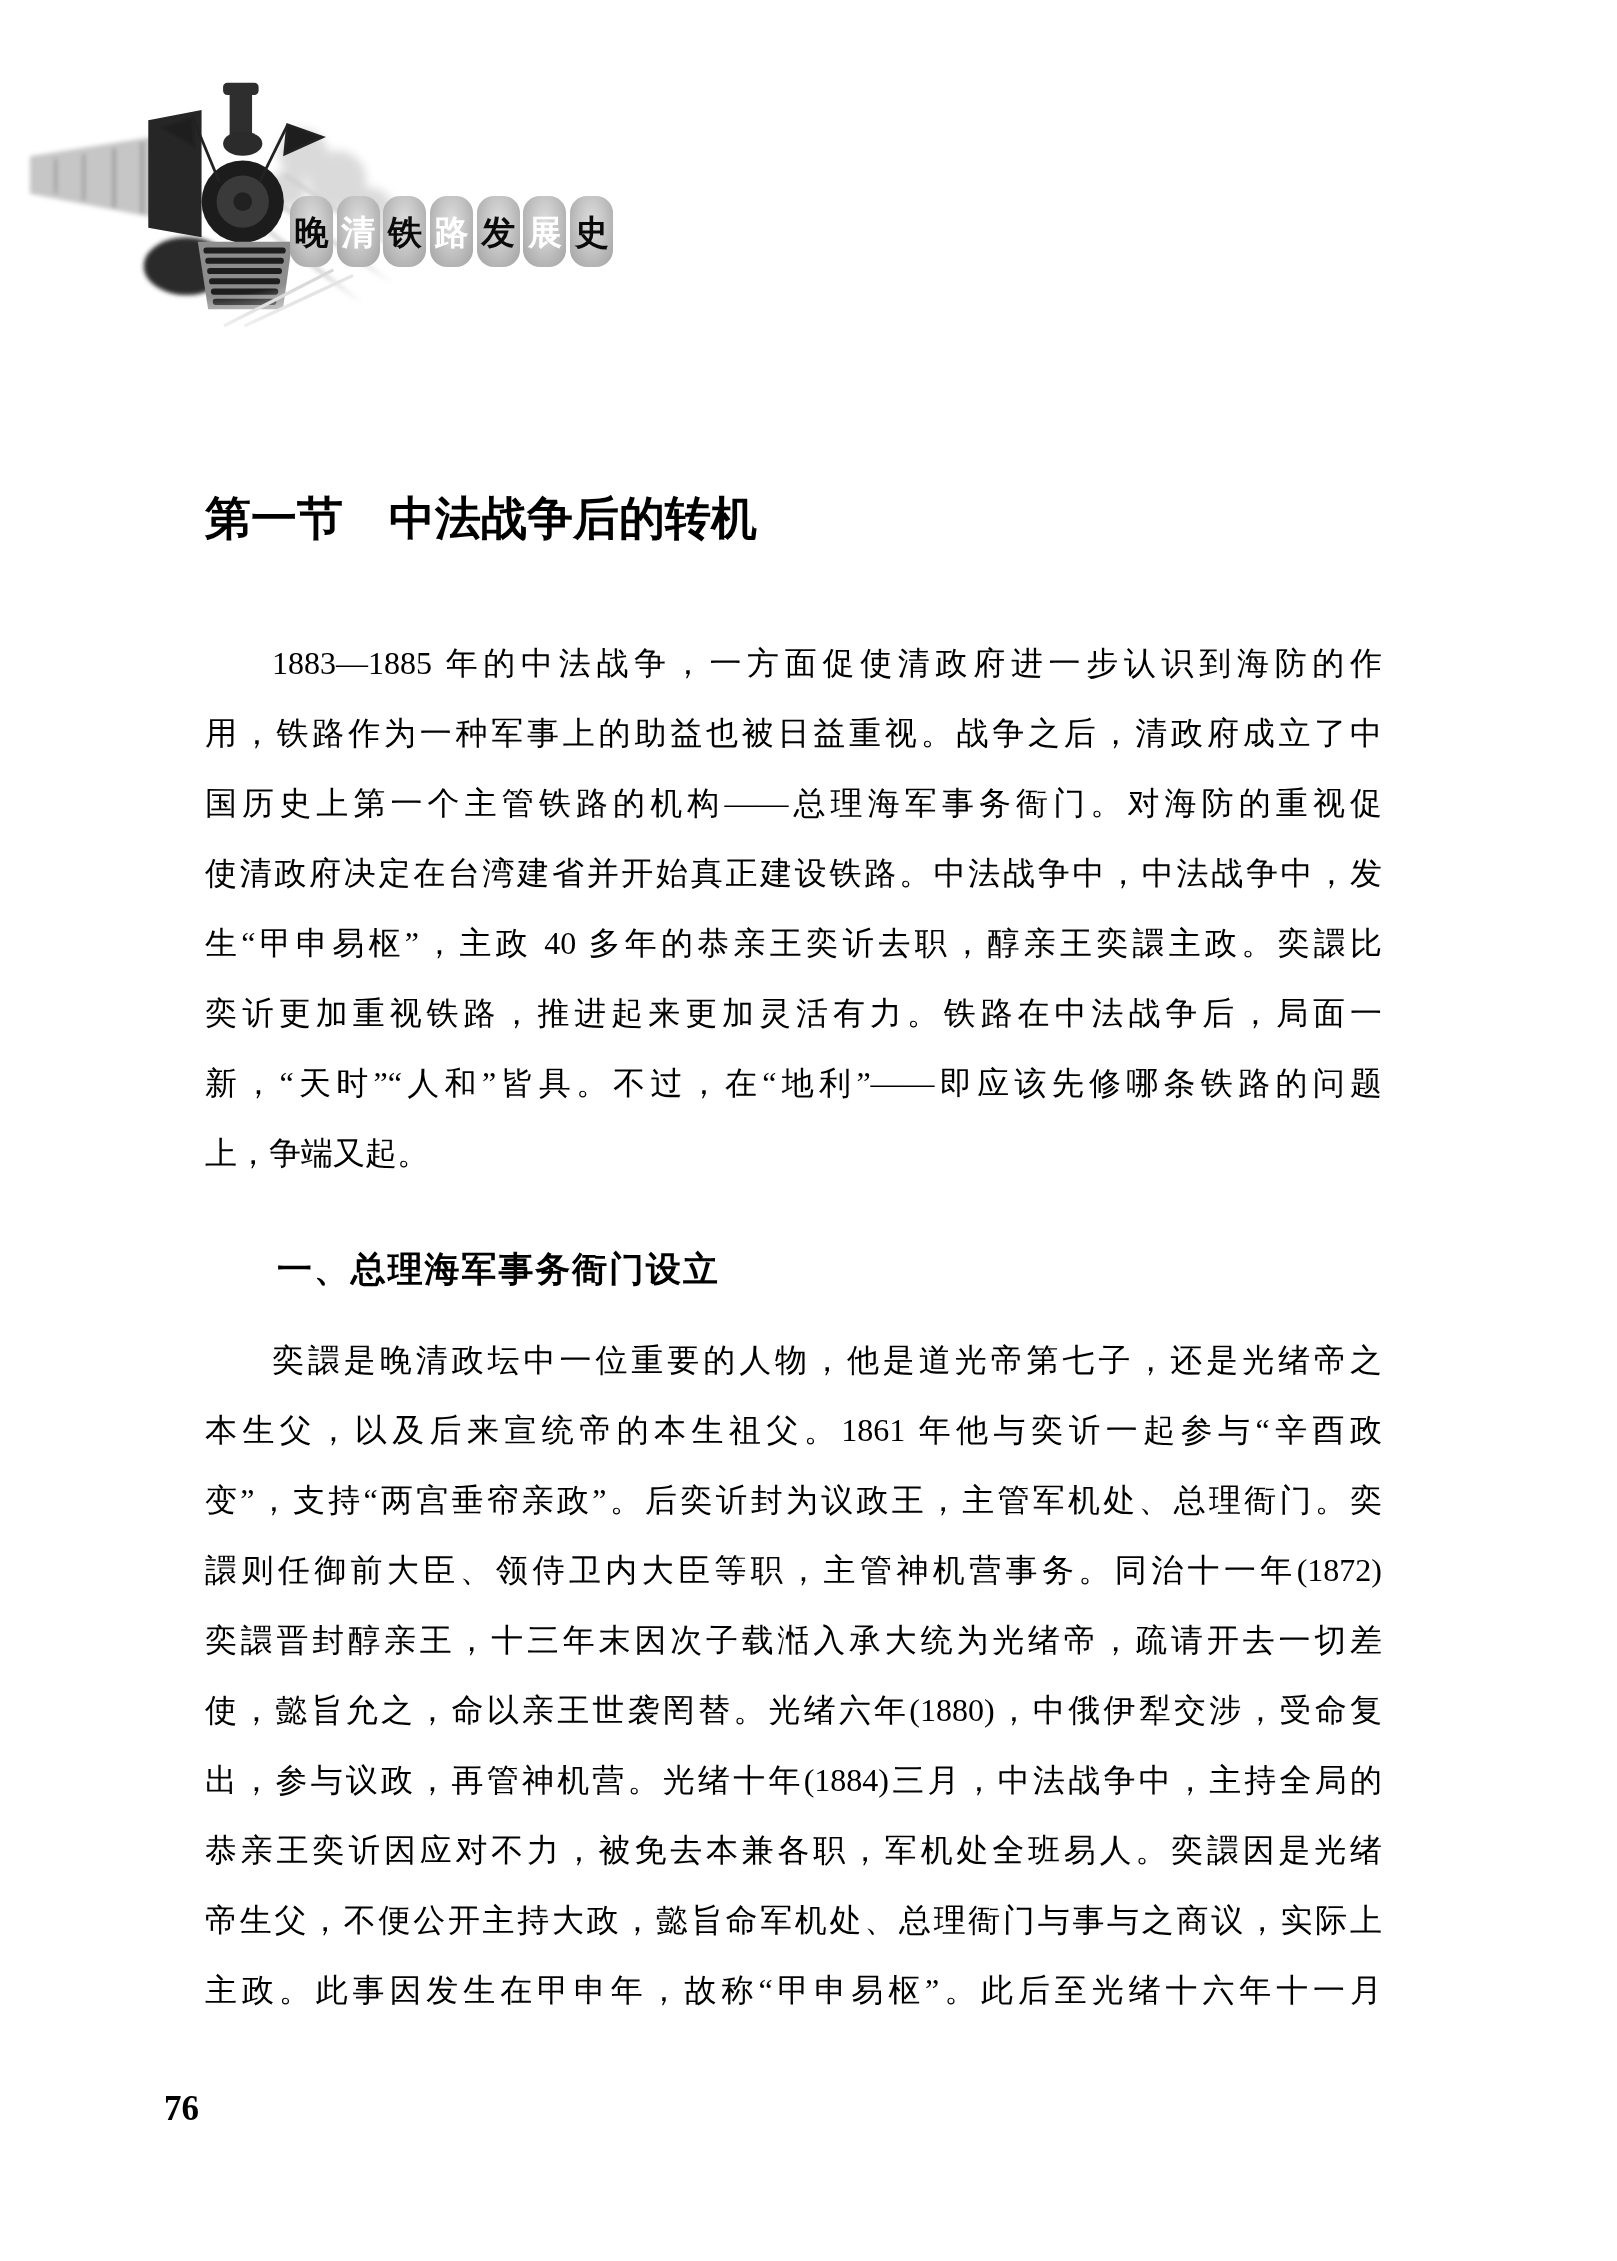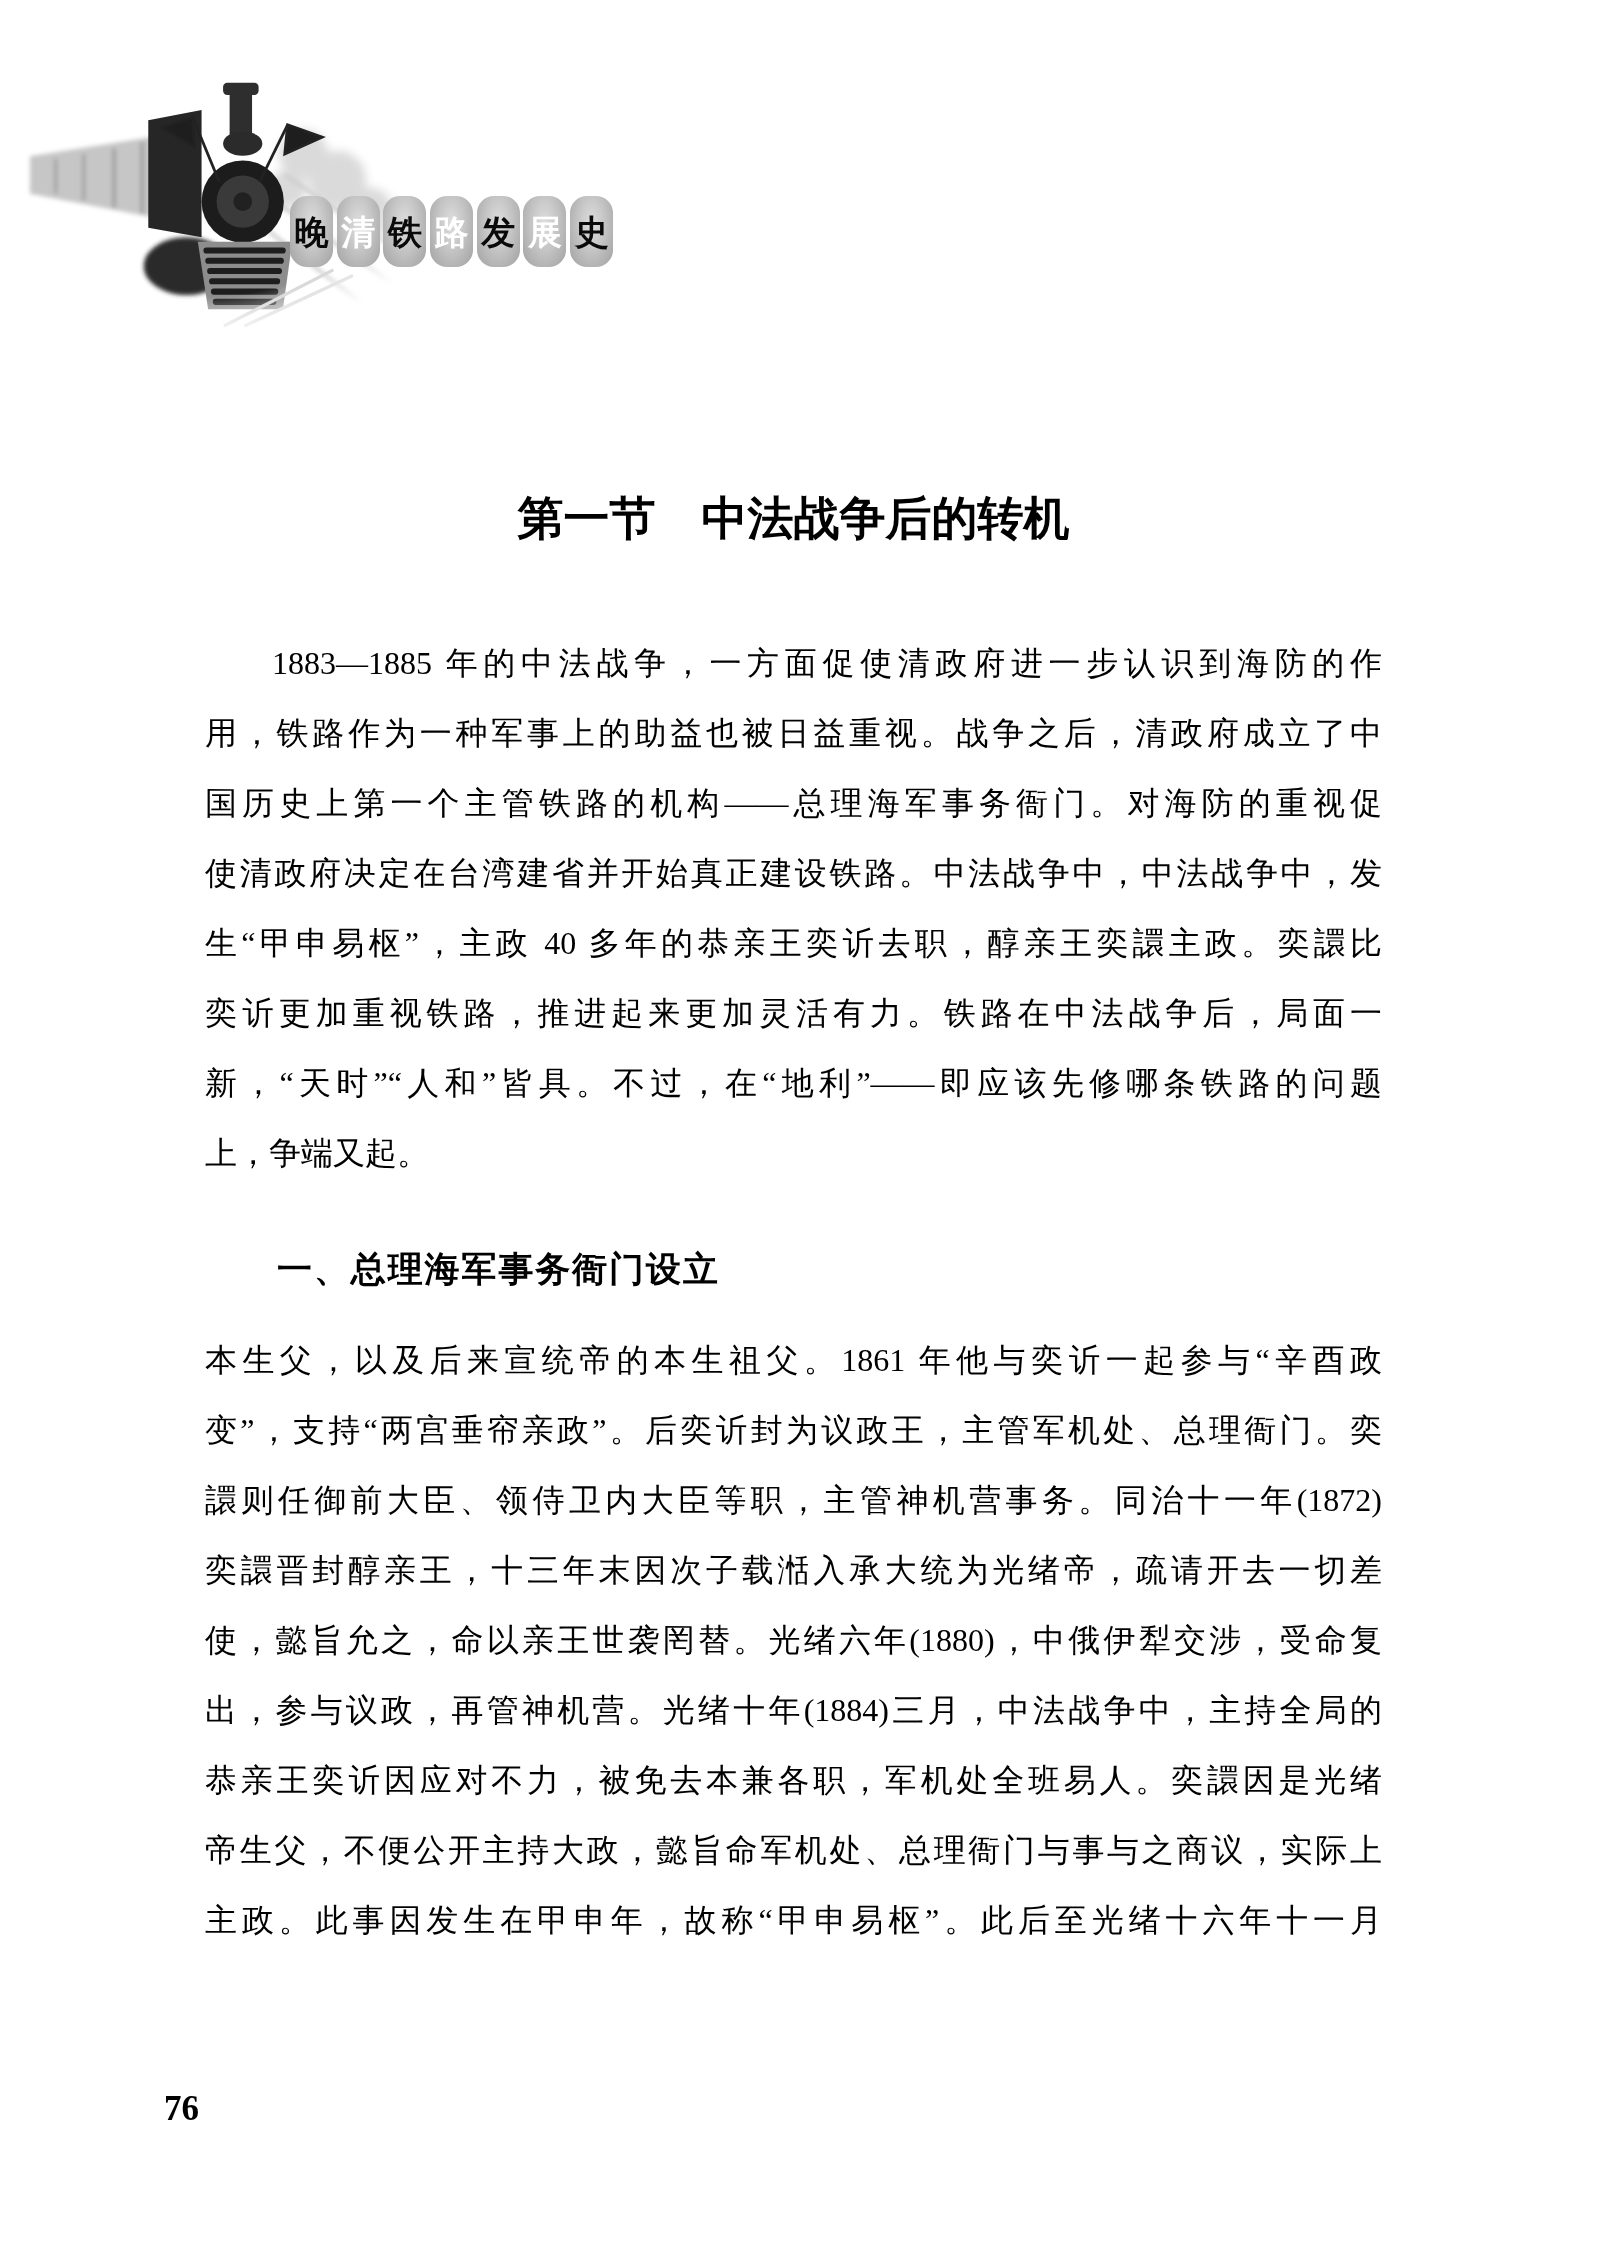--- a/index.html
+++ b/index.html
@@ -18,21 +18,21 @@
     background:radial-gradient(ellipse at 50% 38%, #dedede 0%, #c4c4c4 45%, #a0a0a0 100%);
     display:flex;align-items:center;justify-content:center;
     font-family:"Liberation Sans","DejaVu Sans",sans-serif;
     font-weight:bold;font-size:34px;line-height:1;
   }
   .capsule.dark{color:#0a0a0a;}
   .capsule.light{color:#ffffff;}
   
   .section-title{
     position:absolute;left:205px;top:493px;width:1177px;margin:0;
-    text-align:center;font-size:46px;line-height:52px;font-weight:bold;
+    text-align:left;font-size:46px;line-height:52px;font-weight:bold;
     font-family:"Liberation Serif","DejaVu Serif",serif;
   }
   
   .para{position:absolute;left:205px;width:1177px;font-size:32px;line-height:70px;}
   .para .line{
     text-align:justify;text-align-last:justify;text-justify:inter-character;
   }
   .para .line.indent{padding-left:67px;}
   .para .line.last{text-align-last:left;}
   .p1{top:628px;}
@@ -148,20 +148,21 @@
       <div class="line">使清政府决定在台湾建省并开始真正建设铁路。中法战争中，中法战争中，发</div>
       <div class="line">生“甲申易枢”，主政 40 多年的恭亲王奕䜣去职，醇亲王奕譞主政。奕譞比</div>
       <div class="line">奕䜣更加重视铁路，推进起来更加灵活有力。铁路在中法战争后，局面一</div>
       <div class="line">新，“天时”“人和”皆具。不过，在“地利”——即应该先修哪条铁路的问题</div>
       <div class="line last">上，争端又起。</div>
     </div>
 
   <h2 class="subsection-title">一、总理海军事务衙门设立</h2>
 
   <div class="para p2" id="para2">
+      <div class="line indent">奕譞是晚清政坛中一位重要的人物，他是道光帝第七子，还是光绪帝之</div>
       <div class="line">本生父，以及后来宣统帝的本生祖父。1861 年他与奕䜣一起参与“辛酉政</div>
       <div class="line">变”，支持“两宫垂帘亲政”。后奕䜣封为议政王，主管军机处、总理衙门。奕</div>
       <div class="line">譞则任御前大臣、领侍卫内大臣等职，主管神机营事务。同治十一年(1872)</div>
       <div class="line">奕譞晋封醇亲王，十三年末因次子载湉入承大统为光绪帝，疏请开去一切差</div>
       <div class="line">使，懿旨允之，命以亲王世袭罔替。光绪六年(1880)，中俄伊犁交涉，受命复</div>
       <div class="line">出，参与议政，再管神机营。光绪十年(1884)三月，中法战争中，主持全局的</div>
       <div class="line">恭亲王奕䜣因应对不力，被免去本兼各职，军机处全班易人。奕譞因是光绪</div>
       <div class="line">帝生父，不便公开主持大政，懿旨命军机处、总理衙门与事与之商议，实际上</div>
       <div class="line">主政。此事因发生在甲申年，故称“甲申易枢”。此后至光绪十六年十一月</div>
     </div>

